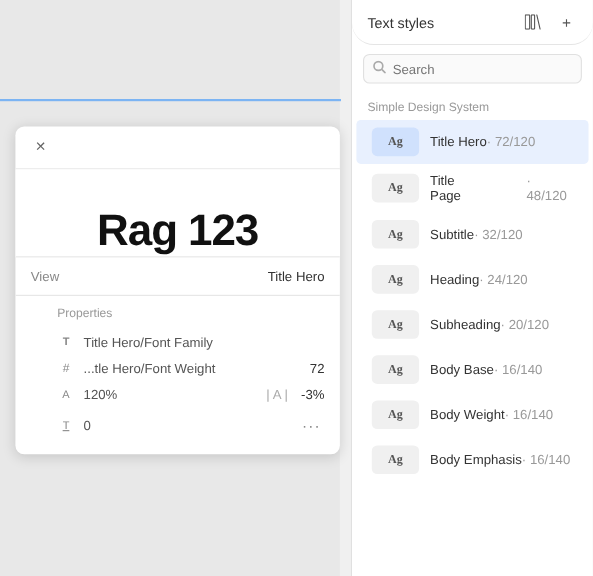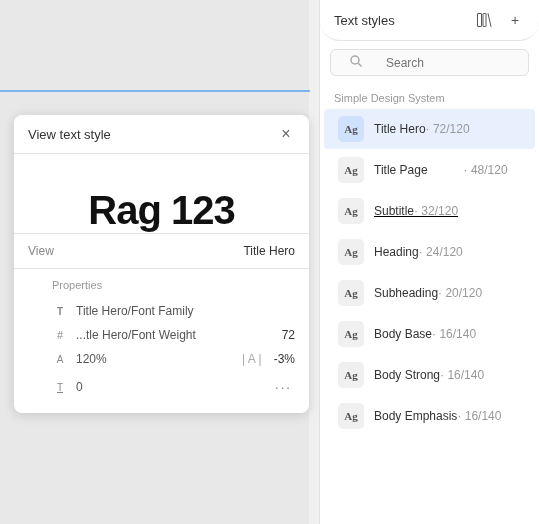--- a/index.html
+++ b/index.html
@@ -207,24 +207,24 @@
       justify-content: center;
       cursor: pointer;
       color: #555;
       font-size: 14px;
     }
 
     .search-box {
       display: flex;
       align-items: center;
       margin: 8px 10px;
-      padding: 5px 19px;
+      padding: 5px 8px;
       border: 1px solid #e0e0e0;
       border-radius: 6px;
-      gap: 24px;
+      gap: 6px;
       background: #fafafa;
     }
 
     .search-icon-wrap {
       color: #aaa;
       font-size: 12px;
     }
 
     .search-input {
       border: none;
@@ -255,21 +255,21 @@
       cursor: pointer;
       border-radius: 4px;
       margin: 1px 4px;
     }
 
     .style-item.active {
       background: #e8f0fe;
     }
 
     .ag-badge {
-      width: 26px;
+      width: 43px;
       height: 26px;
       border-radius: 5px;
       background: #f0f0f0;
       display: flex;
       align-items: center;
       justify-content: center;
       font-size: 11px;
       color: #555;
       font-weight: 600;
       flex-shrink: 0;
@@ -304,21 +304,20 @@
   </style>
 </head>
 <body>
 
 <div class="canvas-area">
   <div class="canvas-content"></div>
 </div>
 
 <div class="text-style-panel">
   <div class="panel-header">
-    <span class="panel-title">View text style</span>
     <div class="close-btn">
       <span>×</span>
     </div>
   </div>
 
   <div class="preview-area">
     <span class="preview-text">Rag 123</span>
   </div>
 
   <div class="name-row">
@@ -395,21 +394,21 @@
       </div>
       <div class="style-item">
         <div class="ag-badge">Ag</div>
         <div style="display: flex; align-items: baseline; gap: 36px;">
           <span class="style-name">Title Page</span>
           <span class="style-meta"> · 48/120</span>
         </div>
       </div>
       <div class="style-item">
         <div class="ag-badge">Ag</div>
-        <div style="display: flex; align-items: flex-start; text-decoration: underline;">
+        <div style="display: flex; align-items: flex-start;">
           <span class="style-name">Subtitle</span>
           <span class="style-meta"> · 32/120</span>
         </div>
       </div>
       <div class="style-item">
         <div class="ag-badge">Ag</div>
         <div style="display: flex; align-items: baseline;">
           <span class="style-name">Heading</span>
           <span class="style-meta"> · 24/120</span>
         </div>
@@ -424,21 +423,21 @@
       <div class="style-item">
         <div class="ag-badge">Ag</div>
         <div style="display: flex; align-items: flex-end;">
           <span class="style-name">Body Base</span>
           <span class="style-meta"> · 16/140</span>
         </div>
       </div>
       <div class="style-item">
         <div class="ag-badge">Ag</div>
         <div style="display: flex; align-items: baseline;">
-          <span class="style-name">Body Strong</span>
+          <span class="style-name">Body Weight</span>
           <span class="style-meta"> · 16/140</span>
         </div>
       </div>
       <div class="style-item">
         <div class="ag-badge">Ag</div>
         <div style="display: flex; align-items: baseline;">
           <span class="style-name">Body Emphasis</span>
           <span class="style-meta"> · 16/140</span>
         </div>
       </div>

